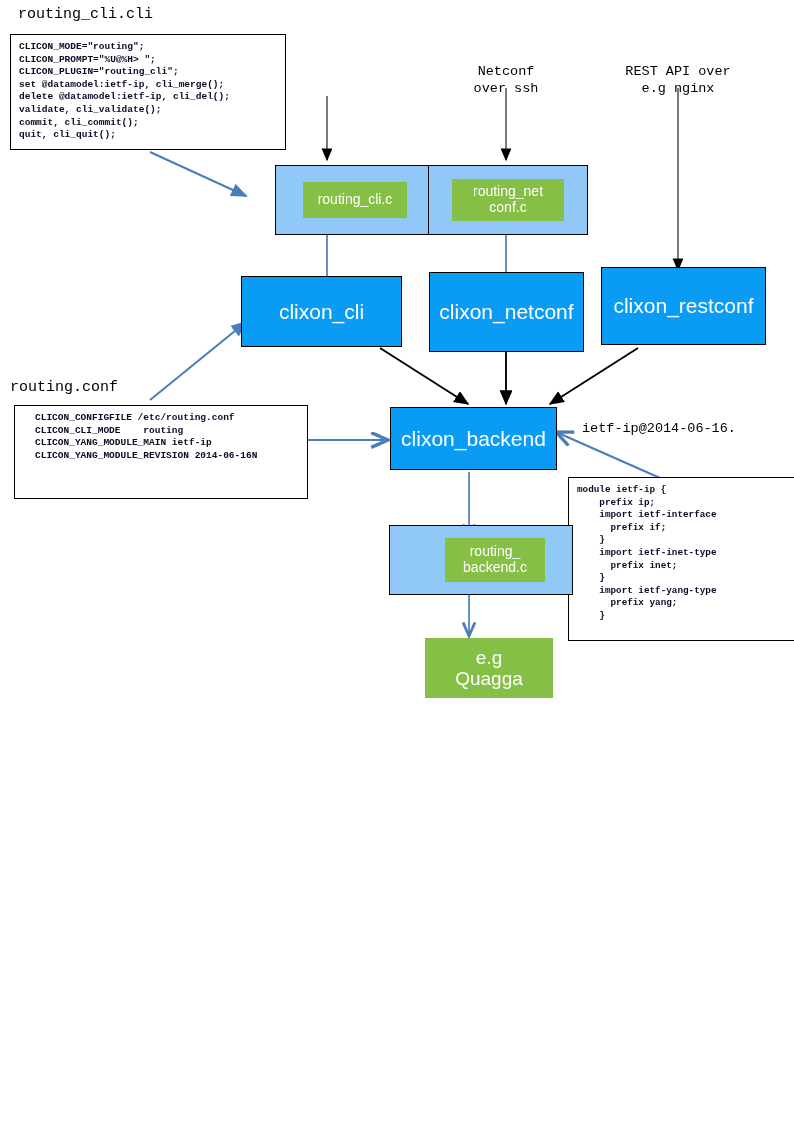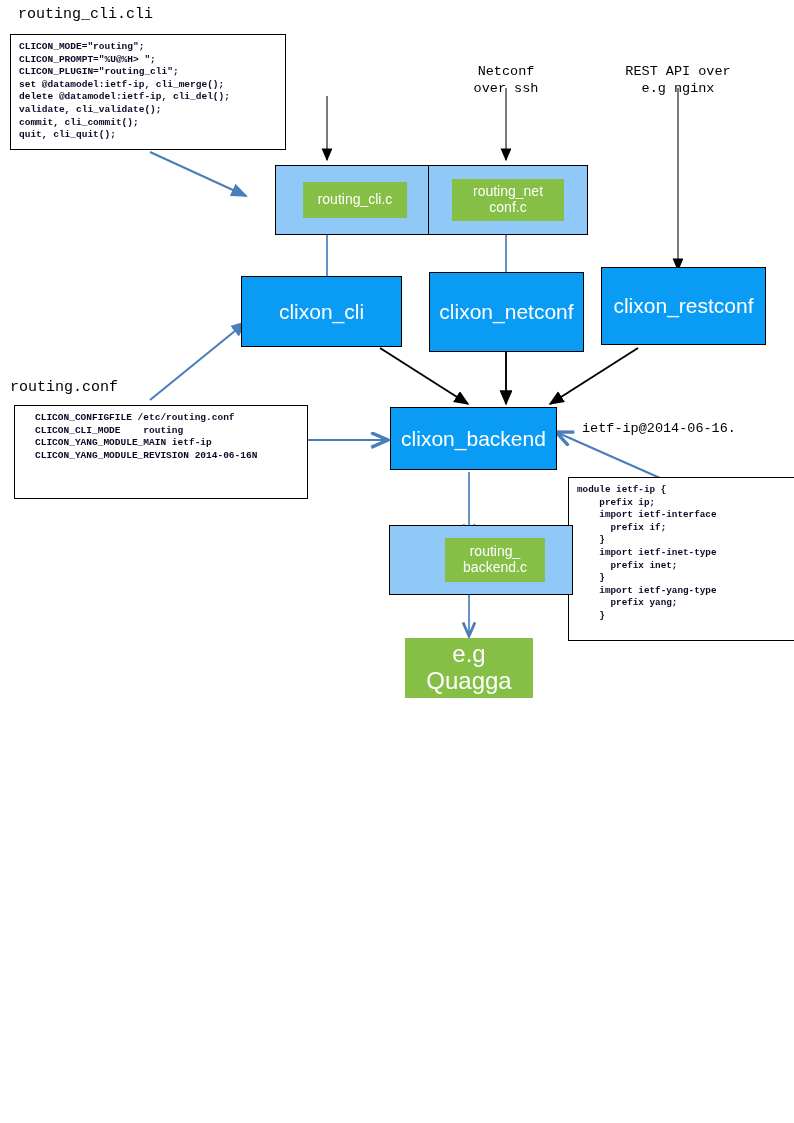--- a/index.html
+++ b/index.html
@@ -35,21 +35,21 @@
   
   .box{
     position:absolute;box-sizing:border-box;display:flex;
     align-items:center;justify-content:center;text-align:center;
     color:#ffffff;line-height:1.12;
   }
   .box.blue{background:#0a9cf5;border:1.6px solid #000000;font-size:21px;}
   .box.lightblue{background:#90c8f8;border:1.6px solid #000000;}
   .box.green{background:#85bf45;border:none;}
   .box.green.inner{font-size:14px;}
-  .box.green.leaf{font-size:24px;}
+  .box.green.leaf{font-size:19px;margin-left:20px;}
 </style>
 </head>
 <body>
 
 <div class="canvas">
 
   <svg class="svglayer" viewBox="0 0 794 1123" xmlns="http://www.w3.org/2000/svg">
     <defs>
       <marker id="ahBlack" markerWidth="9" markerHeight="9" refX="7.2" refY="3.4" orient="auto" markerUnits="strokeWidth">
         <path d="M0,0 L8,3.4 L0,6.8 z" fill="#000000"></path>

